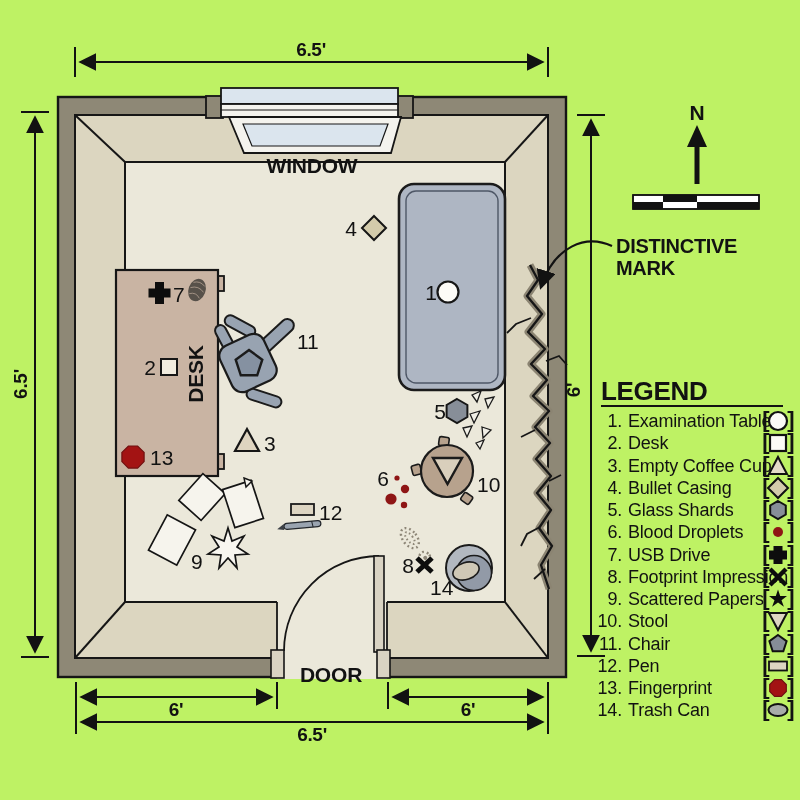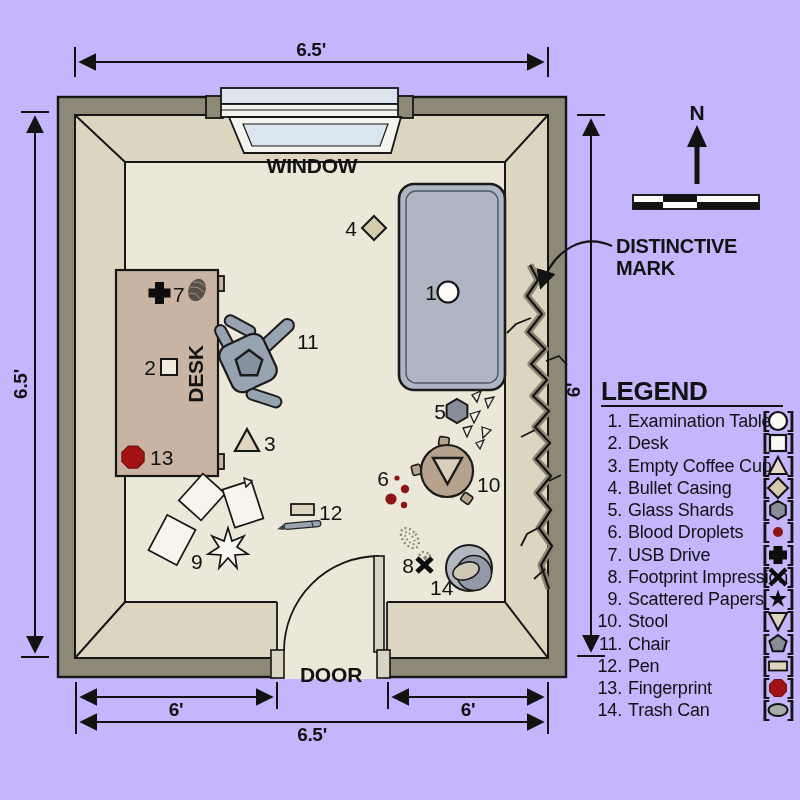--- a/index.html
+++ b/index.html
@@ -1,16 +1,16 @@
 <!DOCTYPE html>
 <html><head>
 <meta charset="utf-8">
 <style>
   html,body{margin:0;padding:0;background:#ffffff;}
-  .page{width:800px;height:800px;position:relative;background:#c4b5fd;}
+  .page{width:800px;height:800px;position:relative;background:#bef264;}
   svg{display:block}
   .t{font-family:"Liberation Sans","DejaVu Sans",sans-serif;fill:#121212;}
   .dim{font-size:19px;font-weight:700;letter-spacing:-0.3px;}
   .cap{font-size:21px;font-weight:700;letter-spacing:-0.2px;}
   .num{font-size:21px;font-weight:400;}
   .ann{font-size:20px;font-weight:700;letter-spacing:-0.3px;}
   .leg-title{font-size:26px;font-weight:700;letter-spacing:-0.3px;}
   .leg-item{font-size:18px;font-weight:400;letter-spacing:-0.2px;}
   .leg-bracket{font-size:22px;font-weight:700;}
 </style>

